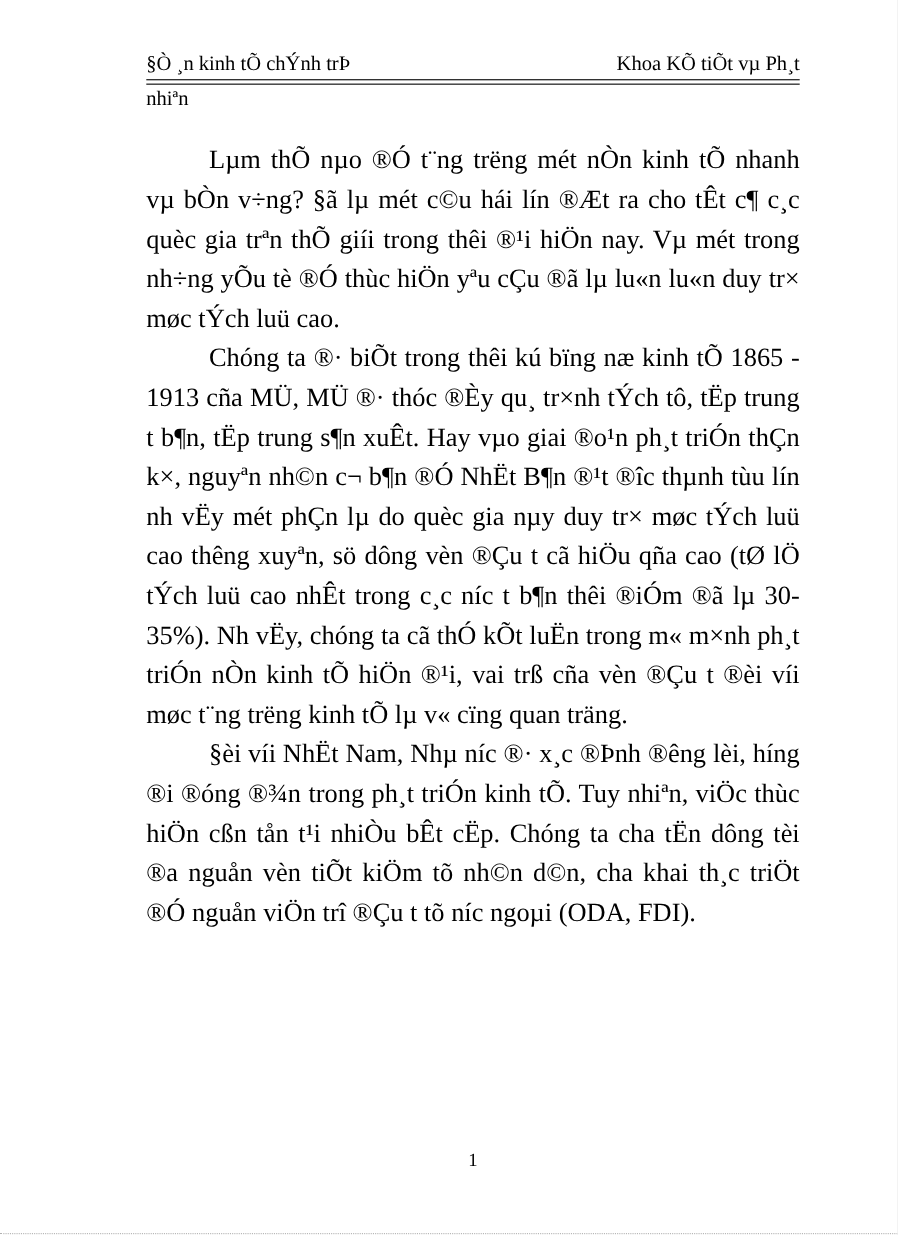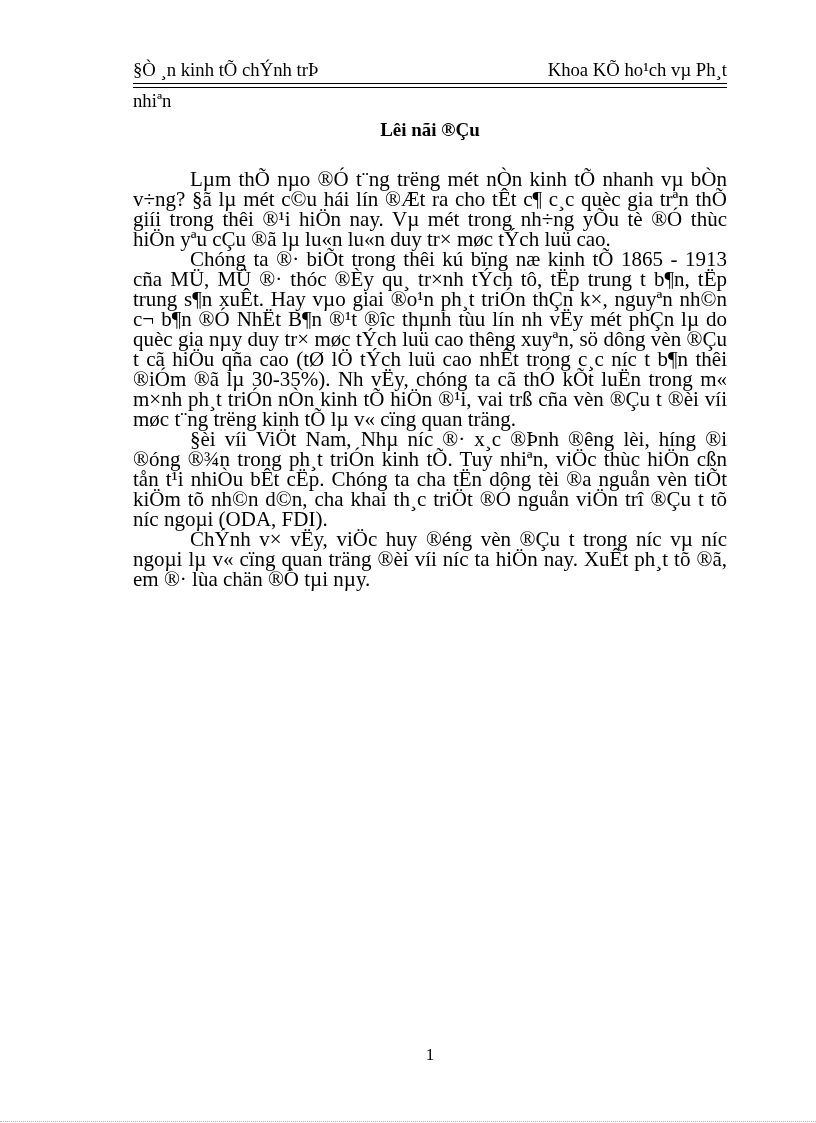--- a/index.html
+++ b/index.html
@@ -11,21 +11,20 @@
     background: #ffffff;
     color: #000000;
     font-family: "Liberation Serif", "DejaVu Serif", serif;
     overflow: hidden;
   }
   .content {
     position: absolute;
     left: 133px;
     top: 46px;
     width: 594px;
-    margin-top: 11px;
   }
   .header-row1 {
     display: flex;
     justify-content: space-between;
     font-size: 18.7px;
     line-height: 26px;
     white-space: nowrap;
     border-bottom: 1px solid #000;
   }
   .header-rule {
@@ -40,22 +39,22 @@
   }
   .doc-title {
     text-align: center;
     font-weight: bold;
     font-size: 19px;
     line-height: 26px;
     margin-top: 4px;
   }
   .body-text {
     margin-top: 26px;
-    font-size: 21px;
-    line-height: 20px;
+    font-size: 24px;
+    line-height: 36px;
     text-align: justify;
   }
   .body-text p {
     margin: 0;
     text-indent: 57px;
   }
   .page-number {
     position: absolute;
     left: 133px;
     width: 594px;
@@ -73,31 +72,29 @@
   }
 </style>
 </head>
 <body>
 
 <div class="page">
   <div class="content">
 
     <div class="header-row1">
       <span>§Ò ¸n kinh tÕ chÝnh trÞ</span>
-      <span>Khoa KÕ ho¹ch vµ Ph¸t</span>
+      <span>Khoa KÕ tiÕt vµ Ph¸t</span>
     </div>
     <div class="header-rule"></div>
     <div class="header-row2">nhiªn</div>
 
-    <div class="doc-title">Lêi nãi ®Çu</div>
 
     <div class="body-text">
       <p>Lµm thÕ nµo ®Ó t¨ng trëng mét nÒn kinh tÕ nhanh vµ bÒn v÷ng? §ã lµ mét c©u hái lín ®Æt ra cho tÊt c¶ c¸c quèc gia trªn thÕ giíi trong thêi ®¹i hiÖn nay. Vµ mét trong nh÷ng yÕu tè ®Ó thùc hiÖn yªu cÇu ®ã lµ lu«n lu«n duy tr× møc tÝch luü cao.</p>
       <p>Chóng ta ®· biÕt trong thêi kú bïng næ kinh tÕ 1865 - 1913 cña MÜ, MÜ ®· thóc ®Èy qu¸ tr×nh tÝch tô, tËp trung t b¶n, tËp trung s¶n xuÊt. Hay vµo giai ®o¹n ph¸t triÓn thÇn k×, nguyªn nh©n c¬ b¶n ®Ó NhËt B¶n ®¹t ®îc thµnh tùu lín nh vËy mét phÇn lµ do quèc gia nµy duy tr× møc tÝch luü cao thêng xuyªn, sö dông vèn ®Çu t cã hiÖu qña cao (tØ lÖ tÝch luü cao nhÊt trong c¸c níc t b¶n thêi ®iÓm ®ã lµ 30-35%). Nh vËy, chóng ta cã thÓ kÕt luËn trong m« m×nh ph¸t triÓn nÒn kinh tÕ hiÖn ®¹i, vai trß cña vèn ®Çu t ®èi víi møc t¨ng trëng kinh tÕ lµ v« cïng quan träng.</p>
-      <p>§èi víi ViÖt Nam, Nhµ níc ®· x¸c ®Þnh ®êng lèi, híng ®i ®óng ®¾n trong ph¸t triÓn kinh tÕ. Tuy nhiªn, viÖc thùc hiÖn cßn tån t¹i nhiÒu bÊt cËp. Chóng ta cha tËn dông tèi ®a nguån vèn tiÕt kiÖm tõ nh©n d©n, cha khai th¸c triÖt ®Ó nguån viÖn trî ®Çu t tõ níc ngoµi (ODA, FDI).</p>
-      <p>ChÝnh v× vËy, viÖc huy ®éng vèn ®Çu t trong níc vµ níc ngoµi lµ v« cïng quan träng ®èi víi níc ta hiÖn nay. XuÊt ph¸t tõ ®ã, em ®· lùa chän ®Ò tµi nµy.</p>
+      <p>§èi víi NhËt Nam, Nhµ níc ®· x¸c ®Þnh ®êng lèi, híng ®i ®óng ®¾n trong ph¸t triÓn kinh tÕ. Tuy nhiªn, viÖc thùc hiÖn cßn tån t¹i nhiÒu bÊt cËp. Chóng ta cha tËn dông tèi ®a nguån vèn tiÕt kiÖm tõ nh©n d©n, cha khai th¸c triÖt ®Ó nguån viÖn trî ®Çu t tõ níc ngoµi (ODA, FDI).</p>
     </div>
 
   </div>
 
   <div class="page-number">1</div>
   <div class="page-edge"></div>
 </div>
 
 </body></html>

